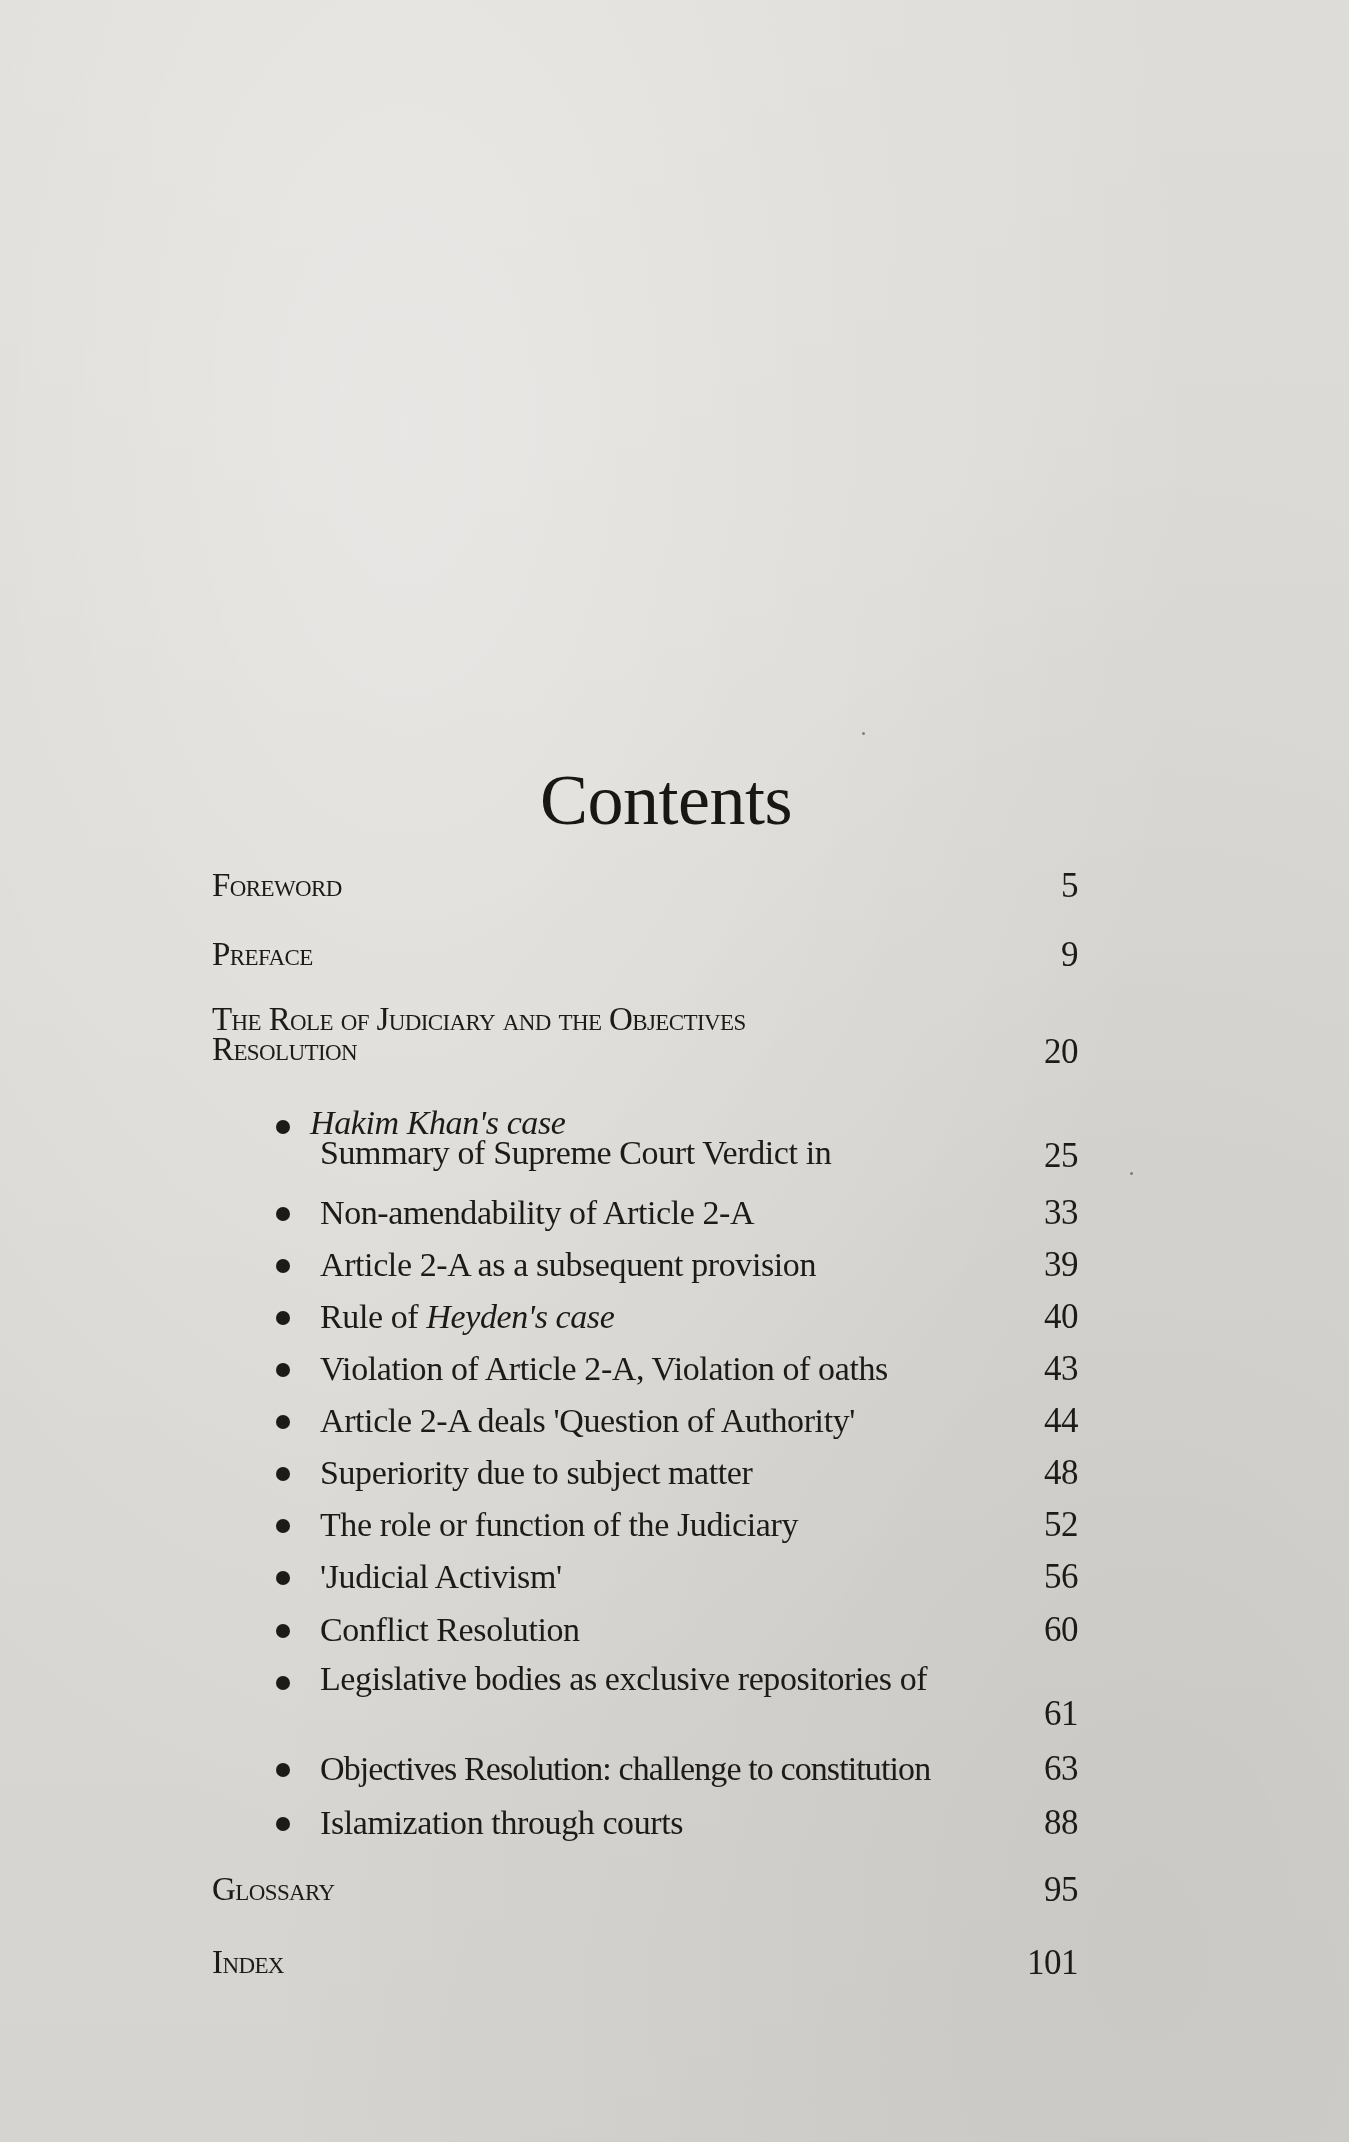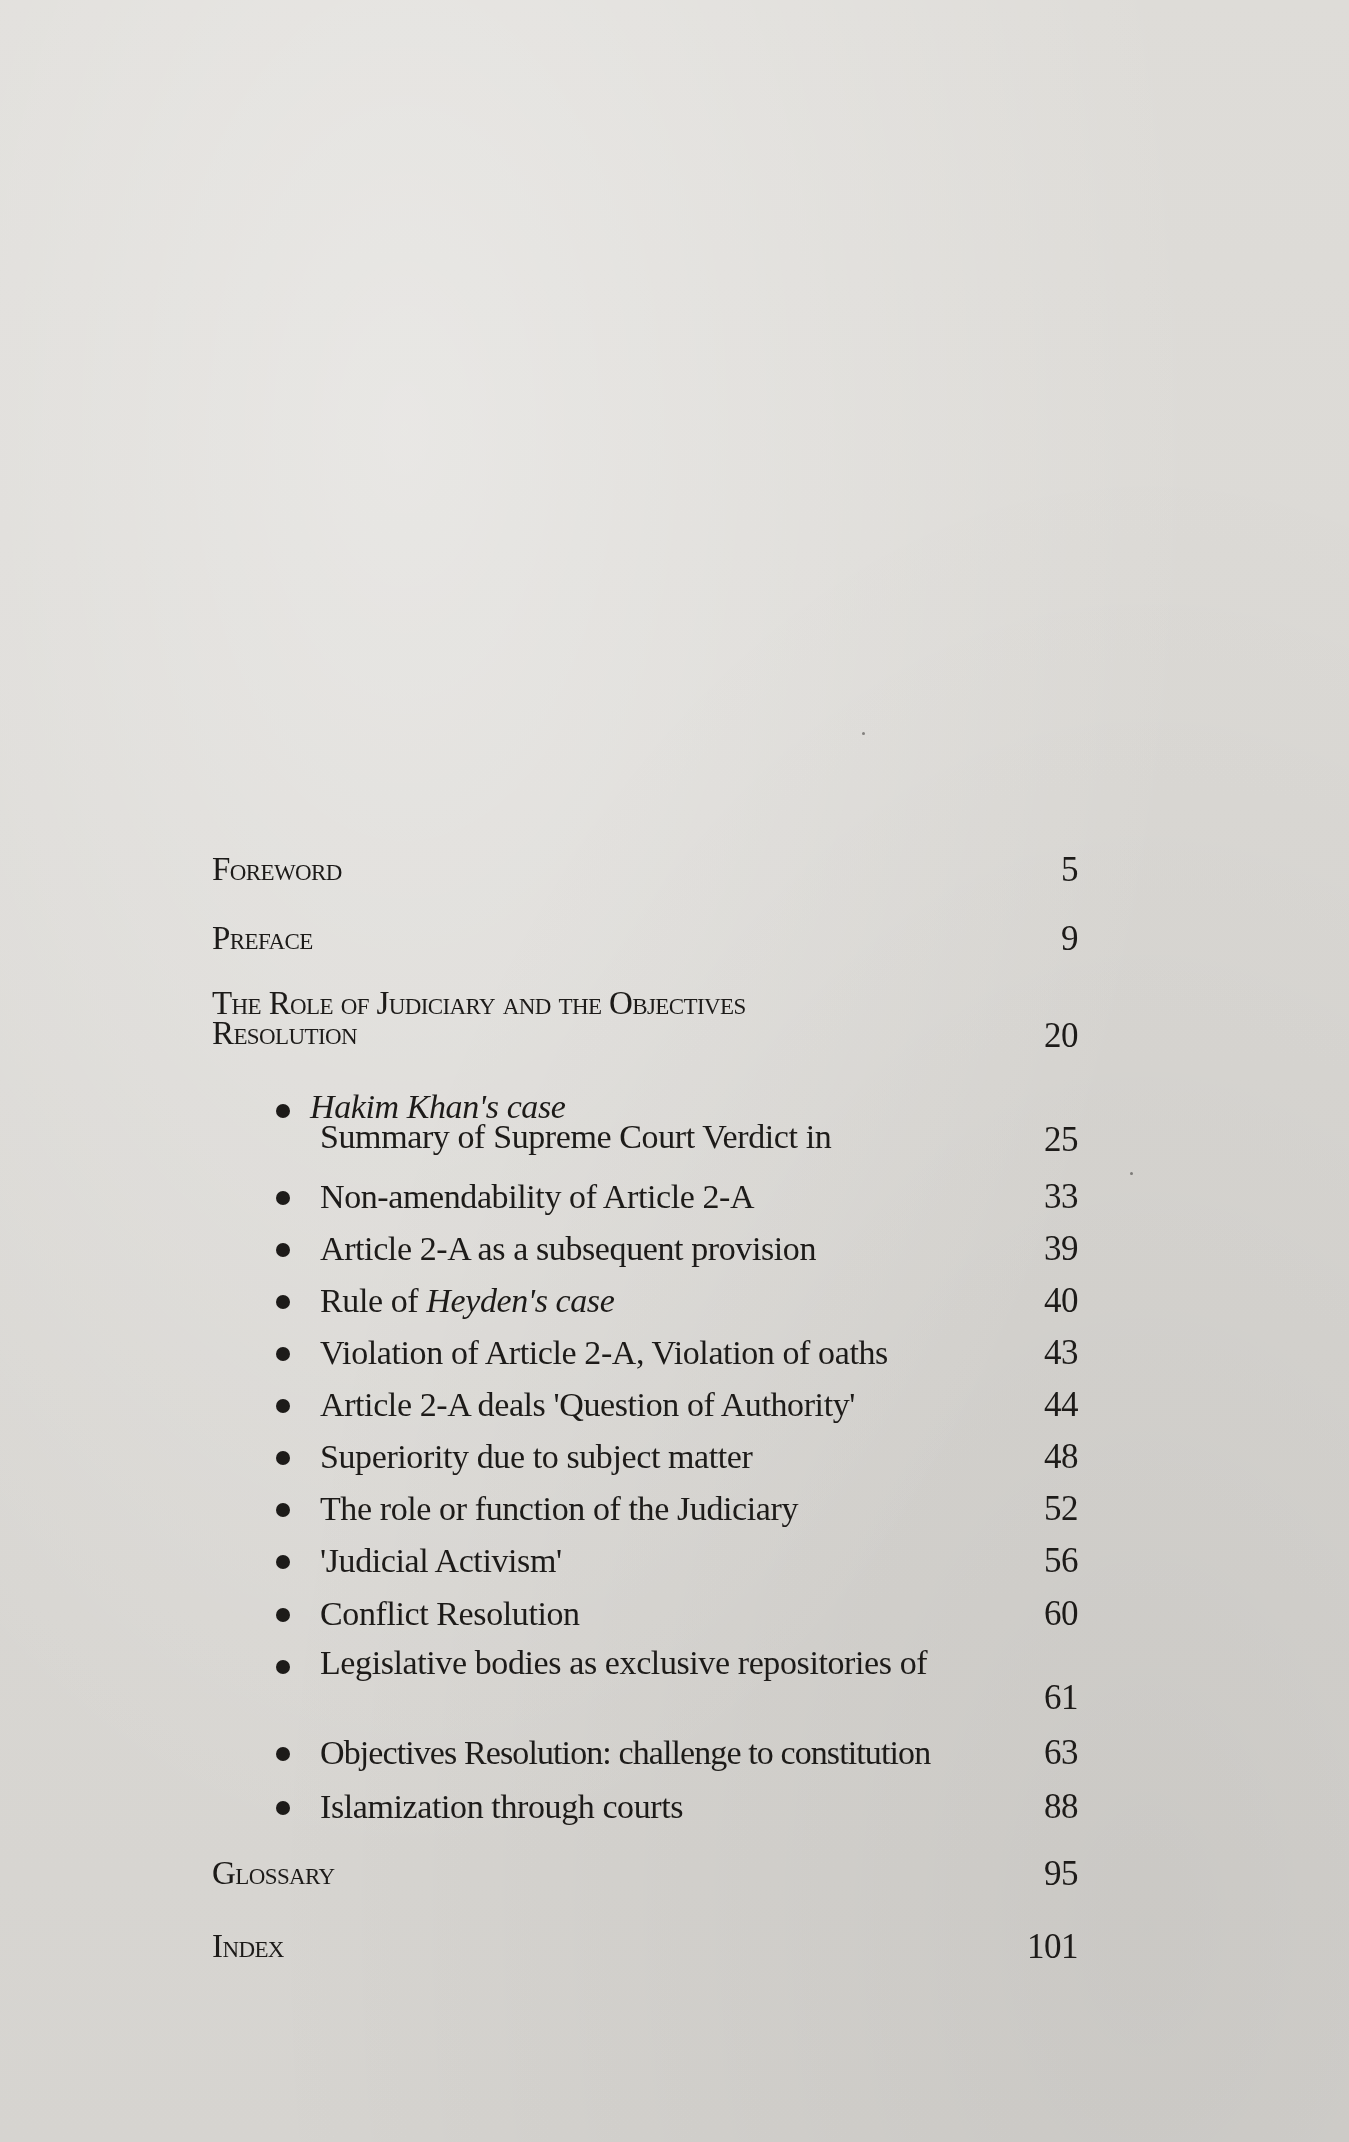--- a/index.html
+++ b/index.html
@@ -34,21 +34,21 @@
     font-size: 72px;
     line-height: 80px;
     font-weight: normal;
     letter-spacing: -0.5px;
     color: #191715;
   }
   .toc {
     position: absolute;
     left: 212px;
     width: 866px;
-    top: 0;
+    top: 16px;
     height: 1970px;
     text-decoration: underline;
   }
   .row {
     position: absolute;
     left: 0;
     width: 866px;
   }
   .main-label {
     position: absolute;
@@ -105,20 +105,21 @@
   }
 </style>
 </head>
 <body>
 
 <div class="page">
 
   <div class="speck" style="left:862px; top:732px;"></div>
   <div class="speck" style="left:1130px; top:1172px;"></div>
 
+  <h1 class="title">Contents</h1>
 
   <div class="toc">
 
     <div class="row" style="top:852px;">
       <span class="main-label">Foreword</span>
       <span class="page-num">5</span>
     </div>
 
     <div class="row" style="top:921px;">
       <span class="main-label">Preface</span>

